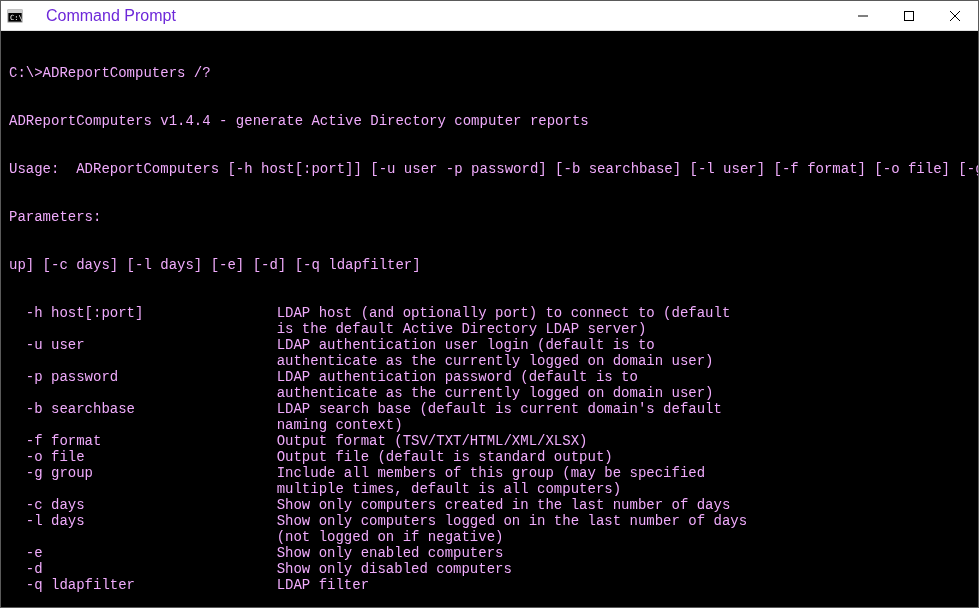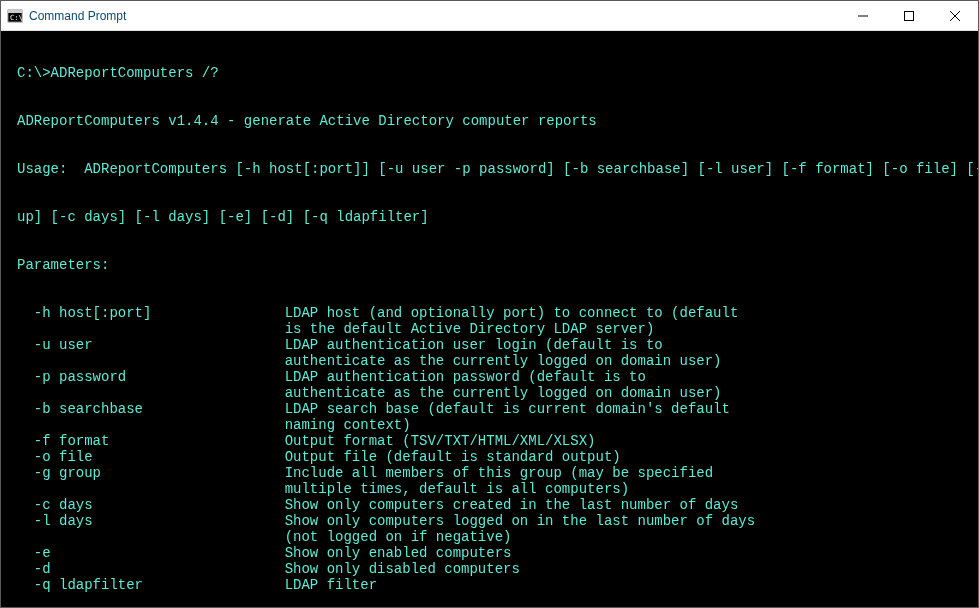--- a/index.html
+++ b/index.html
@@ -29,44 +29,45 @@
     .titlebar-icon {
       width: 16px;
       height: 16px;
       margin-right: 6px;
       display: inline-flex;
       align-items: center;
       justify-content: center;
     }
     .titlebar-icon svg { display: block; }
     .titlebar-title {
-      font-size: 12px;
-      color: #0c4a6e;
+      font-size: 16px;
+      color: #6d28d9;
       flex: 0 0 auto;
+      margin-left: 17px;
     }
     .titlebar-spacer { flex: 1; }
     .win-btn {
       width: 46px;
       height: 30px;
       display: inline-flex;
       align-items: center;
       justify-content: center;
       color: #000;
       font-size: 10px;
       cursor: default;
     }
     .win-btn svg { display: block; }
     .terminal {
       flex: 1;
       background: #000;
-      color: #5eead4;
+      color: #f0abfc;
       font-family: Consolas, "Courier New", monospace;
       font-size: 14px;
       line-height: 16px;
-      padding: 2px 16px;
+      padding: 2px 8px;
       white-space: pre;
       overflow: hidden;
     }
     .terminal .line { white-space: pre; }
     .param-row { display: flex; gap: 23px; }
     .param-flag {
       display: inline-block;
       width: 24ch;
       white-space: pre;
     }
@@ -101,19 +102,19 @@
         <line x1="0" y1="0" x2="10" y2="10" stroke="#000" stroke-width="1"></line>
         <line x1="10" y1="0" x2="0" y2="10" stroke="#000" stroke-width="1"></line>
       </svg>
     </span>
   </div>
 
   <div class="terminal">
     <div class="line"><span>C:\&gt;</span><span>ADReportComputers /?</span></div>
     <div class="line">ADReportComputers v1.4.4 - generate Active Directory computer reports</div>
     <div class="line">Usage:  ADReportComputers [-h host[:port]] [-u user -p password] [-b searchbase] [-l user] [-f format] [-o file] [-g gro</div>
+    <div class="line">Parameters:</div>
     <div class="line">up] [-c days] [-l days] [-e] [-d] [-q ldapfilter]</div>
-    <div class="line">Parameters:</div>
     <div id="params-container"><div class="line param-row"><span class="param-flag">  -h host[:port]        </span><span class="param-desc">LDAP host (and optionally port) to connect to (default</span></div><div class="line param-row"><span class="param-flag">                        </span><span class="param-desc">is the default Active Directory LDAP server)</span></div><div class="line param-row"><span class="param-flag">  -u user               </span><span class="param-desc">LDAP authentication user login (default is to</span></div><div class="line param-row"><span class="param-flag">                        </span><span class="param-desc">authenticate as the currently logged on domain user)</span></div><div class="line param-row"><span class="param-flag">  -p password           </span><span class="param-desc">LDAP authentication password (default is to</span></div><div class="line param-row"><span class="param-flag">                        </span><span class="param-desc">authenticate as the currently logged on domain user)</span></div><div class="line param-row"><span class="param-flag">  -b searchbase         </span><span class="param-desc">LDAP search base (default is current domain's default</span></div><div class="line param-row"><span class="param-flag">                        </span><span class="param-desc">naming context)</span></div><div class="line param-row"><span class="param-flag">  -f format             </span><span class="param-desc">Output format (TSV/TXT/HTML/XML/XLSX)</span></div><div class="line param-row"><span class="param-flag">  -o file               </span><span class="param-desc">Output file (default is standard output)</span></div><div class="line param-row"><span class="param-flag">  -g group              </span><span class="param-desc">Include all members of this group (may be specified</span></div><div class="line param-row"><span class="param-flag">                        </span><span class="param-desc">multiple times, default is all computers)</span></div><div class="line param-row"><span class="param-flag">  -c days               </span><span class="param-desc">Show only computers created in the last number of days</span></div><div class="line param-row"><span class="param-flag">  -l days               </span><span class="param-desc">Show only computers logged on in the last number of days</span></div><div class="line param-row"><span class="param-flag">                        </span><span class="param-desc">(not logged on if negative)</span></div><div class="line param-row"><span class="param-flag">  -e                    </span><span class="param-desc">Show only enabled computers</span></div><div class="line param-row"><span class="param-flag">  -d                    </span><span class="param-desc">Show only disabled computers</span></div><div class="line param-row"><span class="param-flag">  -q ldapfilter         </span><span class="param-desc">LDAP filter</span></div></div>
     
     
   </div>
 </div>
 
 </body></html>

